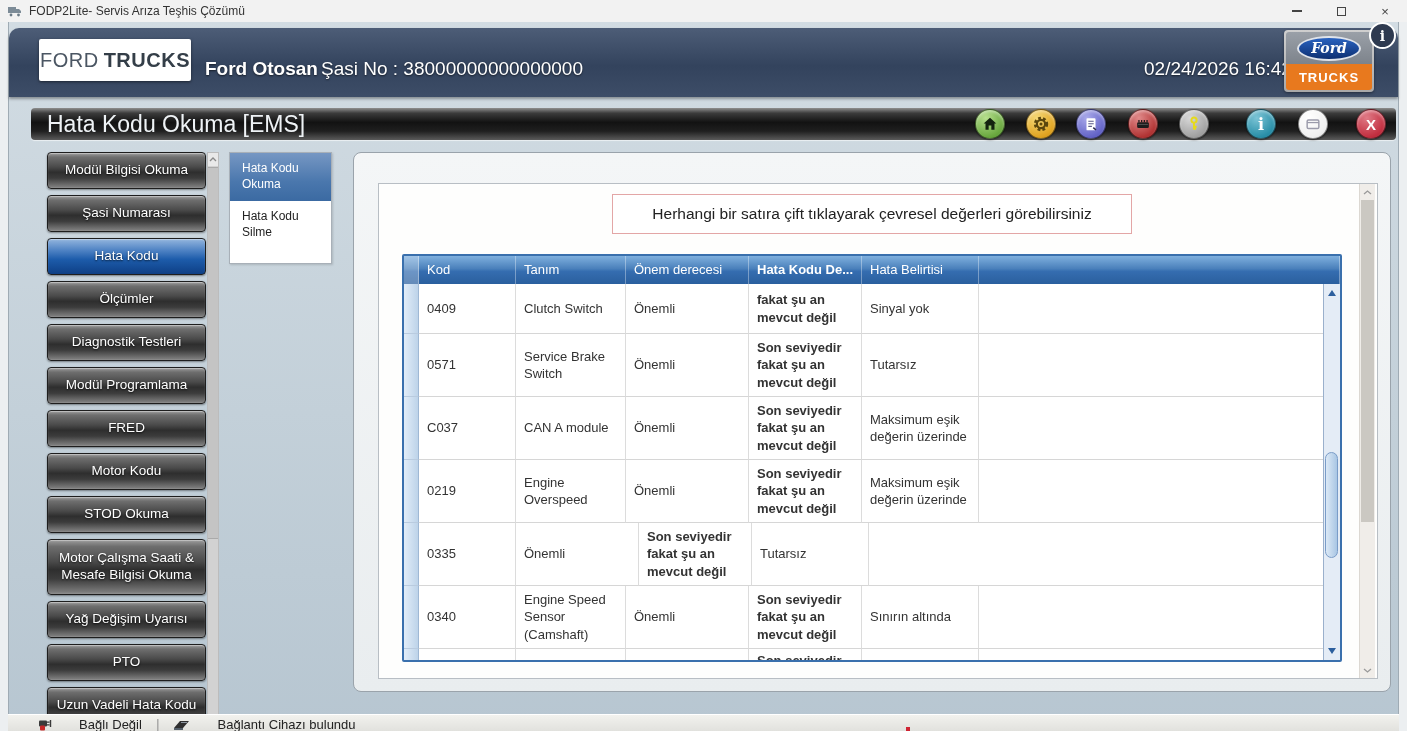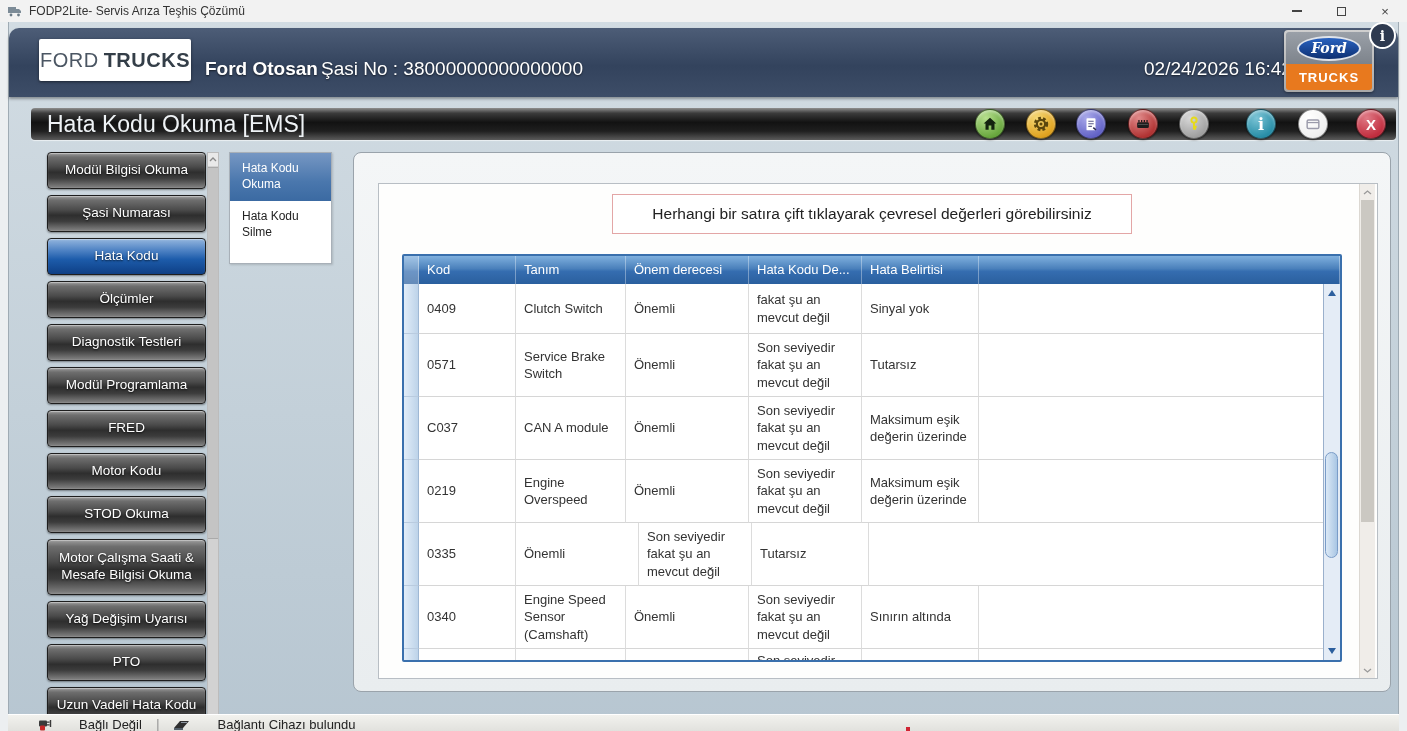--- a/index.html
+++ b/index.html
@@ -110,21 +110,21 @@
   .tbody { position:relative; height:376px; overflow:hidden; }
   .t-row { display:flex; height:63px; }
   .t-row:first-child { height:50px; }
   .t-row:last-child { height:14px; }
   .t-row:last-child .td { align-items:flex-start; border-bottom:none; }
   .td { display:flex; align-items:center; padding:3px 8px; font-size:13px; color:#333; line-height:1.32;
     border-right:1px solid #dcdcdc; border-bottom:1px solid #d6d6d6; overflow:hidden; }
   .td.col-fill { border-right:none; }
   .sel-cell { background:linear-gradient(90deg,#e2edf8,#bdd3e9); border-right:1px solid #9fb8d4; border-bottom:1px solid #b9cbdf; padding:0; }
   .col-sel { width:15px; flex:none; } .col-0 { width:97px; flex:none; } .col-1 { width:110px; flex:none; }
-  .col-2 { width:123px; flex:none; } .col-3 { width:113px; flex:none; } .col-4 { width:117px; flex:none; }
+  .col-2 { width:123px; flex:none; } .col-3 { width:113px; flex:none;font-weight:bold; } .col-4 { width:117px; flex:none; }
   .col-fill { flex:1; }
   .t-scroll { position:absolute; right:0; top:28px; width:17px; height:376px; background:#e4ecf6; border-left:1px solid #9ab0cc; }
   .tri-up, .tri-dn { position:absolute; left:4px; width:0; height:0; border-left:4px solid transparent; border-right:4px solid transparent; }
   .tri-up { top:6px; border-bottom:6px solid #2c5f9e; }
   .tri-dn { bottom:6px; border-top:6px solid #2c5f9e; }
   .t-thumb { position:absolute; left:1px; top:168px; width:13px; height:106px; border:1px solid #7a9cc8; border-radius:7px;
     background:linear-gradient(90deg,#dce9f6,#a9c6e4); }
 
   
   .statusbar { position:absolute; left:8px; top:714px; width:1391px; height:20px;

